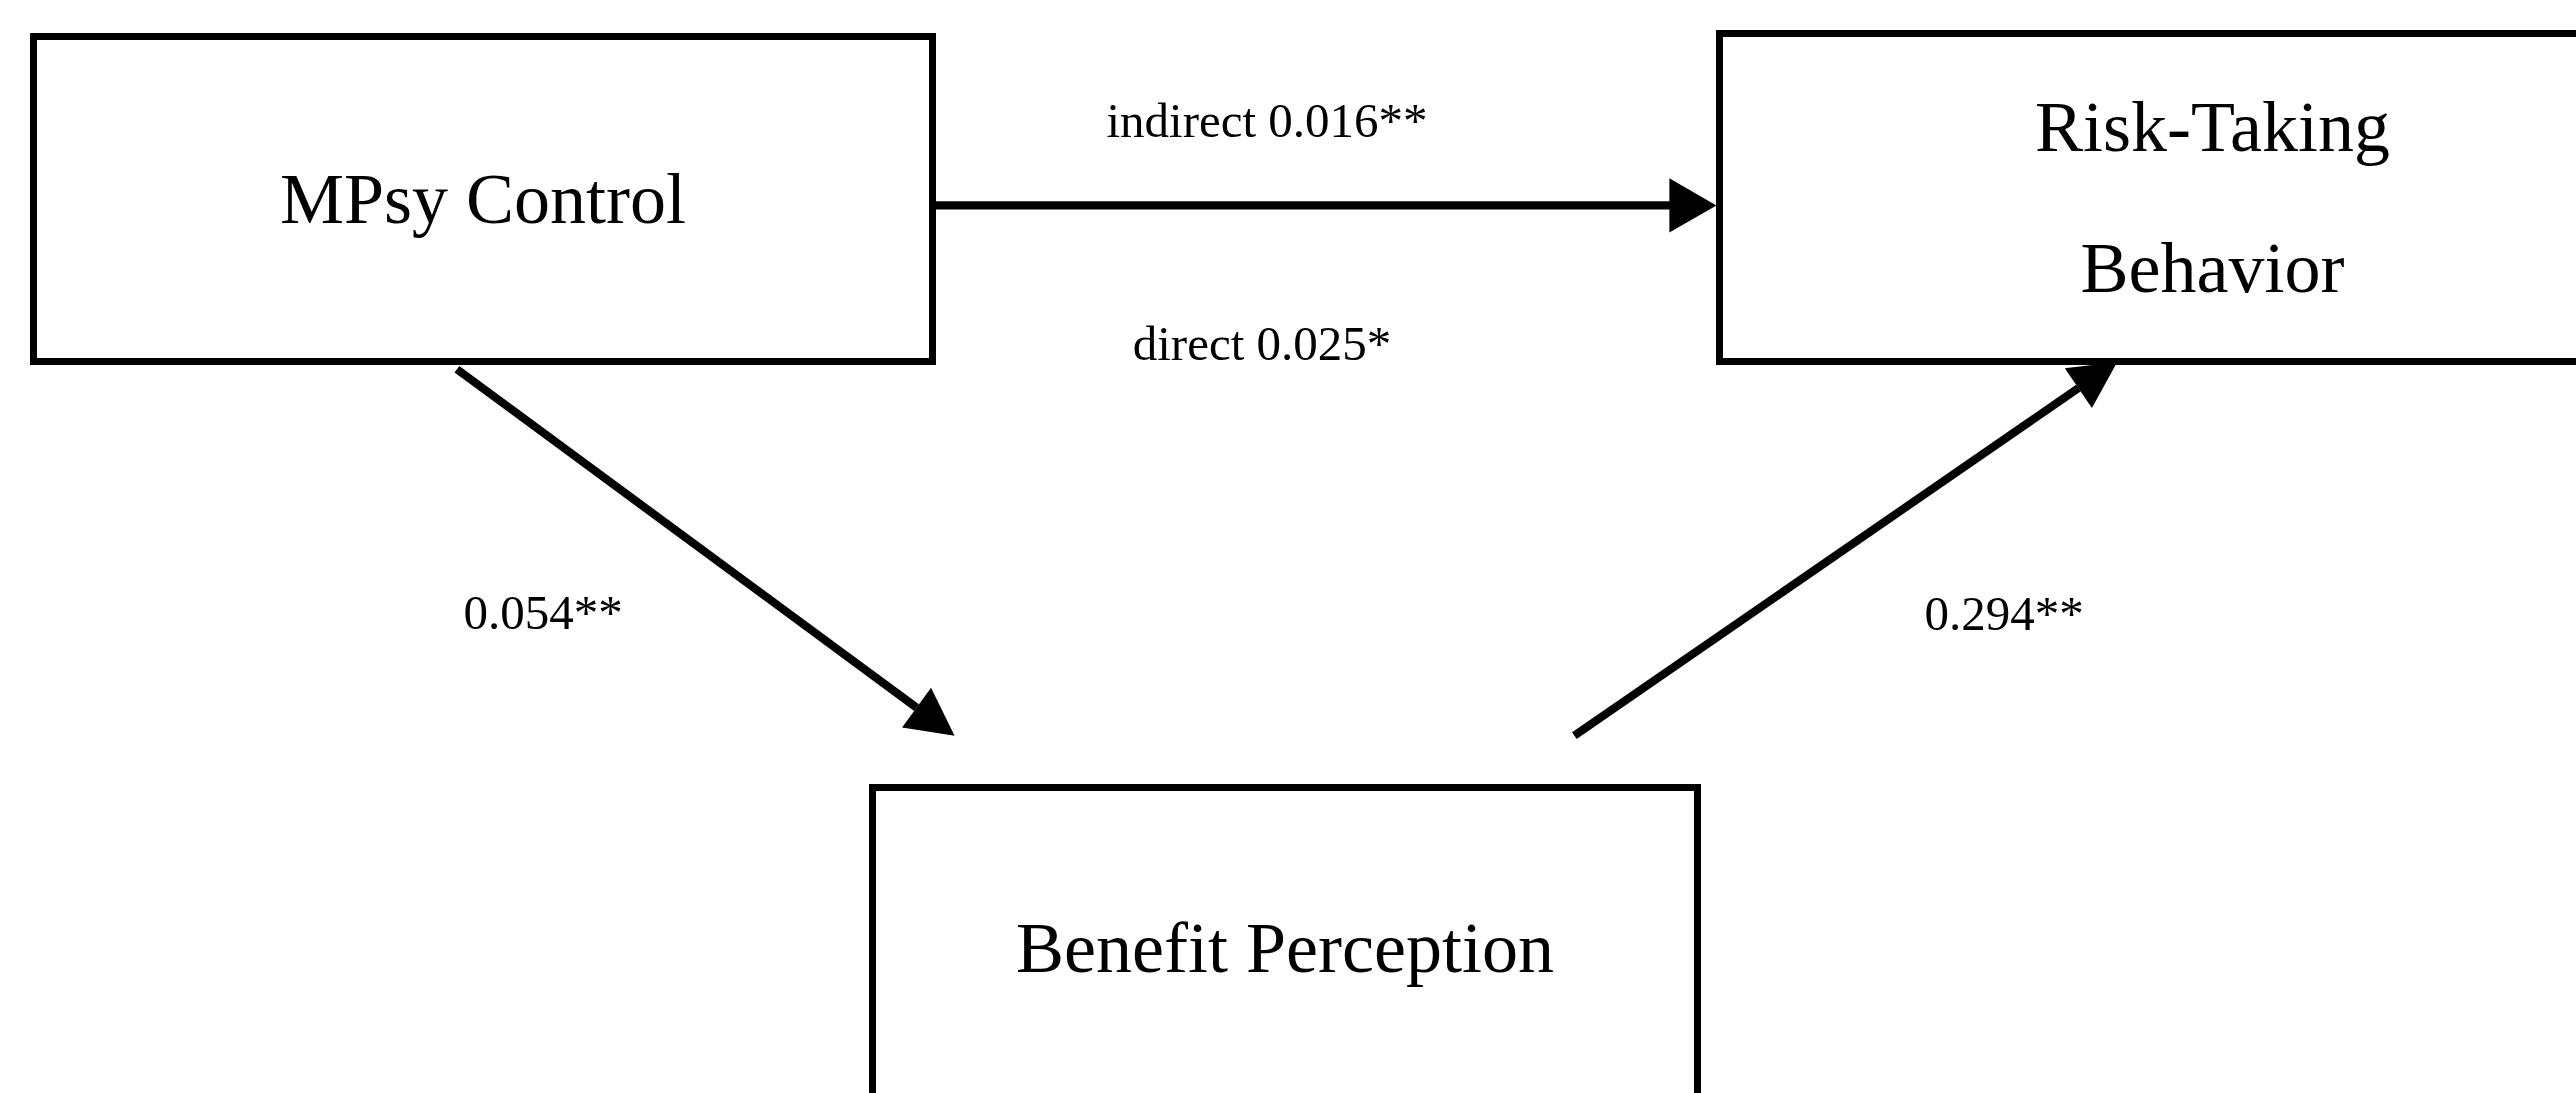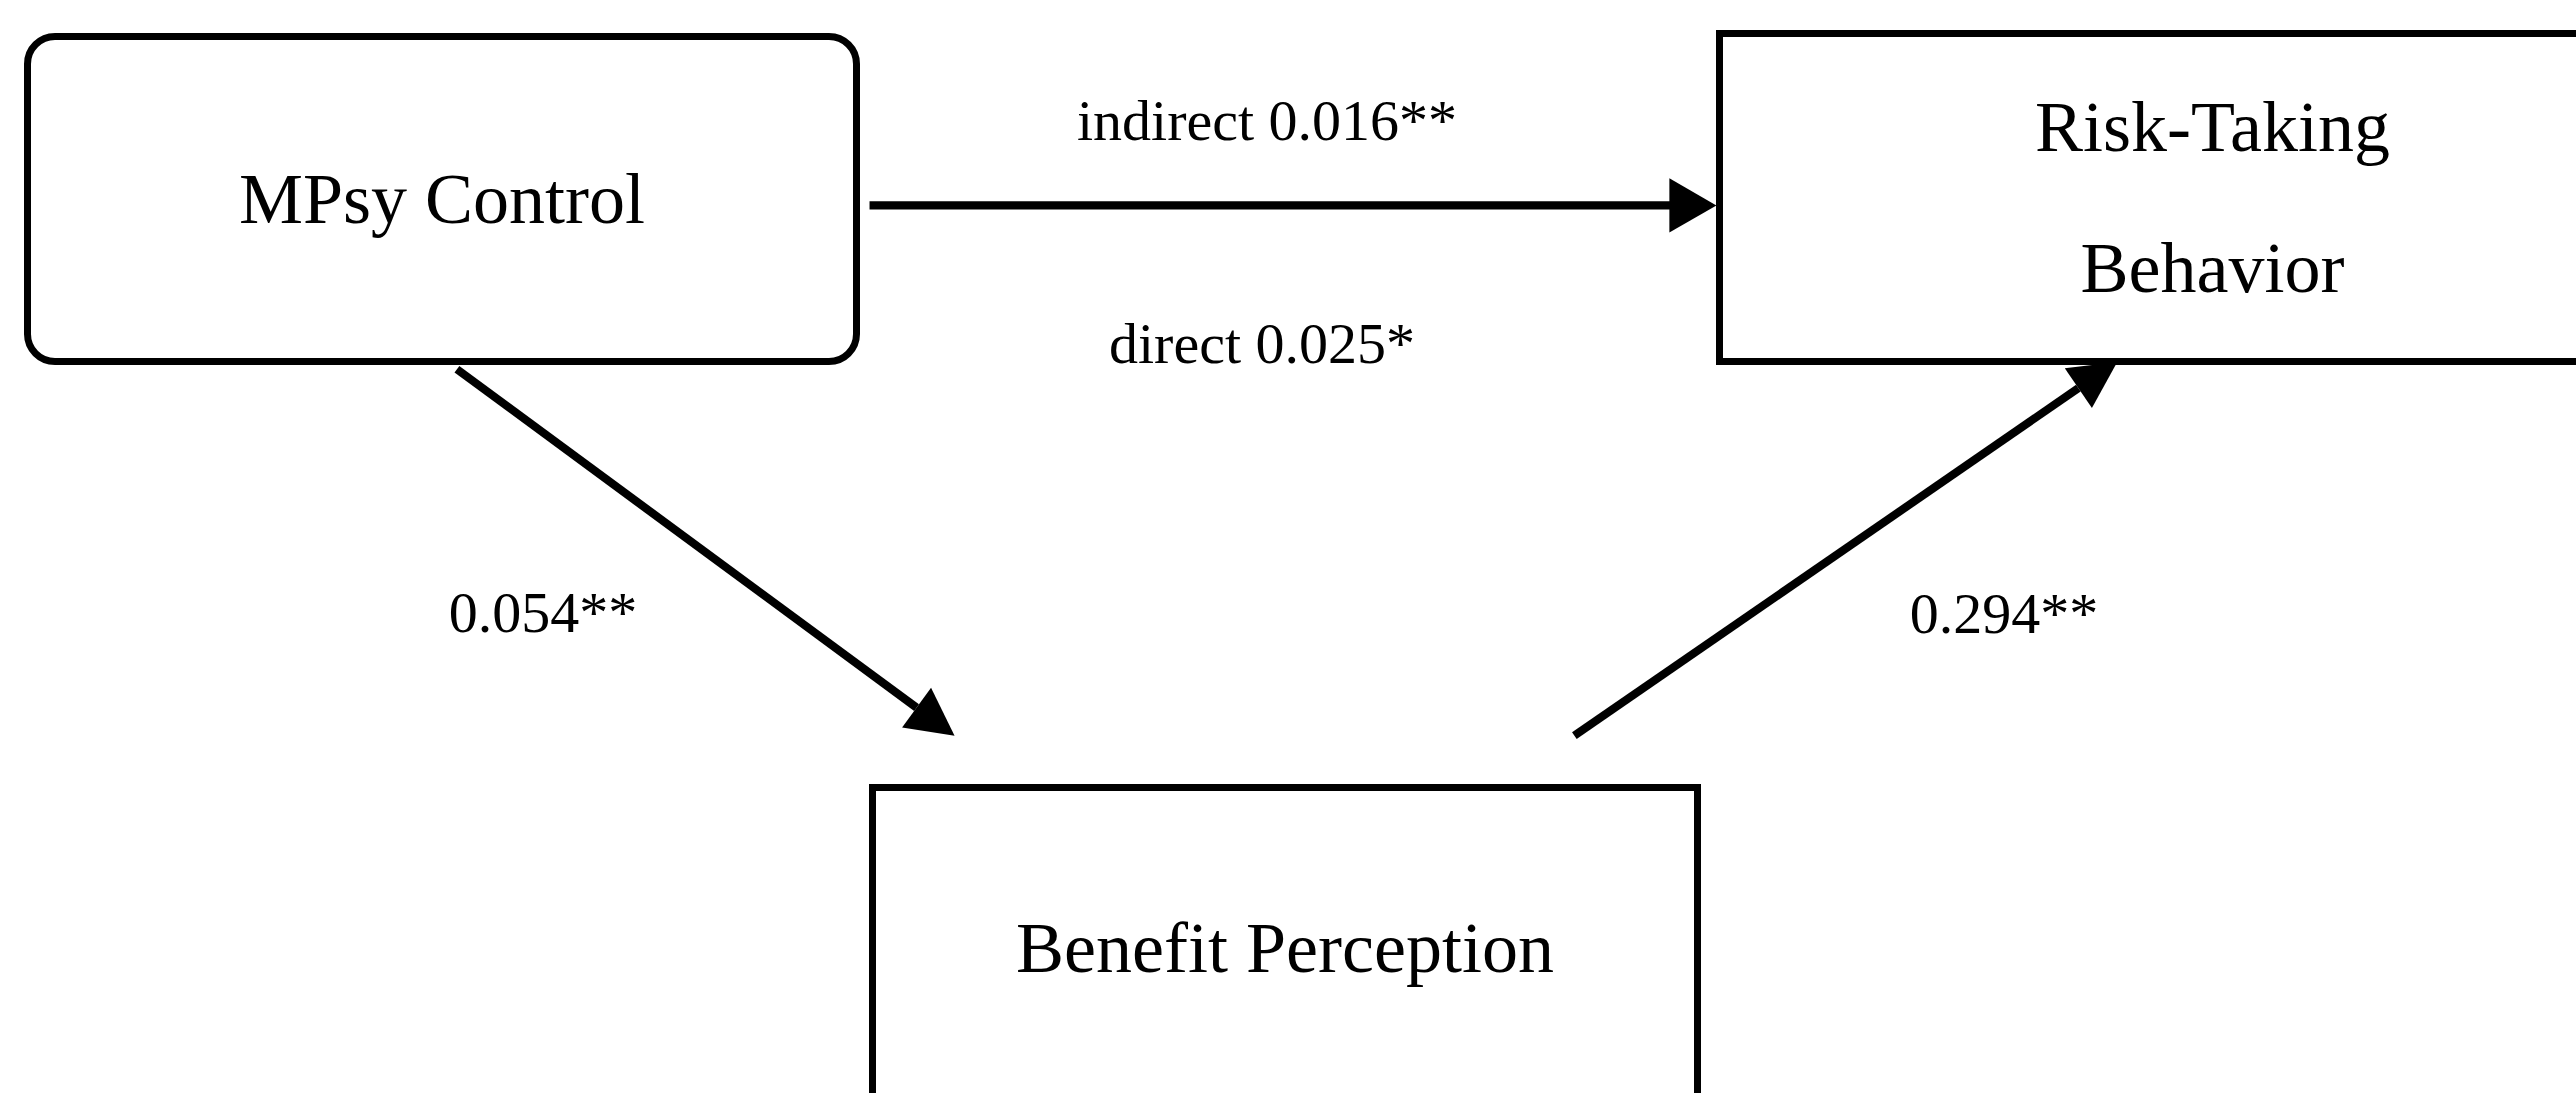--- a/index.html
+++ b/index.html
@@ -30,43 +30,42 @@
     background: #ffffff;
     display: flex;
     align-items: center;
     justify-content: center;
     text-align: center;
     font-size: 72px;
     line-height: 1.95;
     color: #000000;
   }
   .node-mpsy {
-    left: 24px;
+    left: 30px;
     top: 33px;
-    width: 836px;
+    width: 906px;
     height: 332px;
-    border-radius: 31px;
   }
   .node-risk {
     left: 1716px;
     top: 30px;
     width: 993px;
     height: 335px;
   }
   .node-benefit {
     left: 869px;
     top: 736px;
     width: 832px;
     height: 329px;
     margin-top: 48px;
   }
   .edge-label {
     position: absolute;
     transform: translate(-50%, -50%);
-    font-size: 58px;
+    font-size: 49px;
     white-space: nowrap;
     color: #000000;
   }
   .lbl-indirect { left: 1267px; top: 120px; }
   .lbl-direct   { left: 1262px; top: 299px; margin-top: 44px; }
   .lbl-a-path   { left: 543px;  top: 612px; }
   .lbl-b-path   { left: 2004px; top: 613px; }
   .arrow-line {
     stroke: #000000;
     stroke-width: 9;

